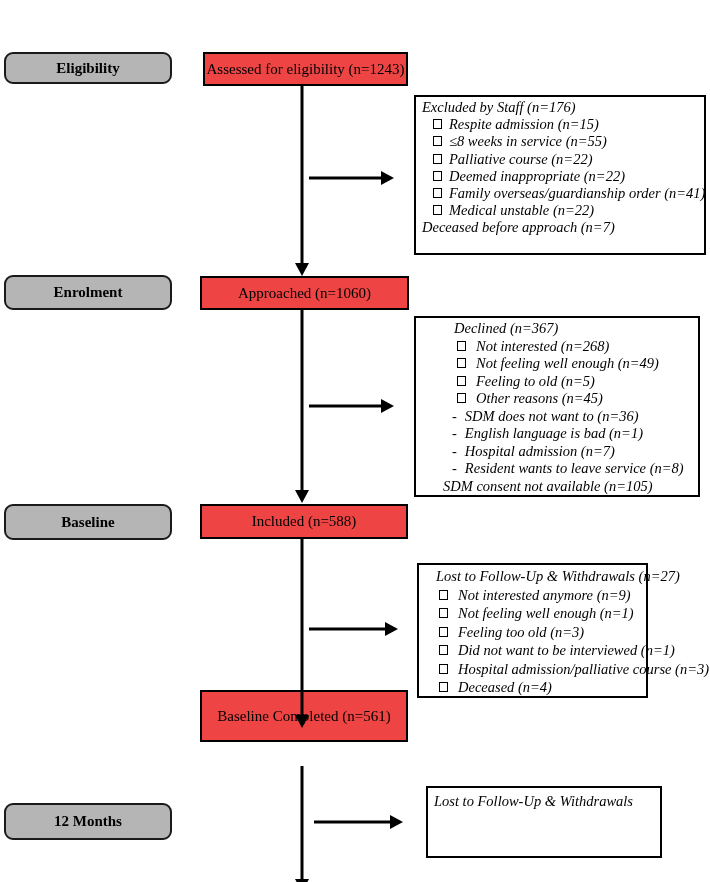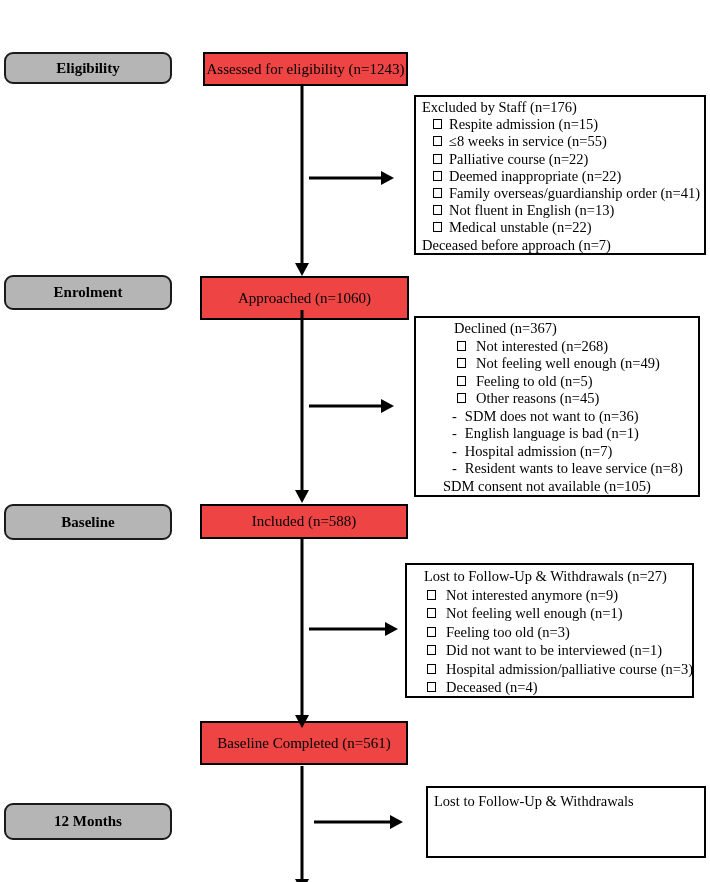--- a/index.html
+++ b/index.html
@@ -20,33 +20,33 @@
   .stage1{top:227px;height:35px;}
   .stage2{top:456px;height:36px;}
   .stage3{top:755px;height:37px;}
   
   .flowbox{
     position:absolute;background:#ef4444;border:2px solid #000;
     display:flex;align-items:center;justify-content:center;
     font-size:15px;box-sizing:border-box;text-align:center;
   }
   .fb0{left:203px;top:4px;width:205px;height:34px;}
-  .fb1{left:200px;top:228px;width:209px;height:44px;}
+  .fb1{left:200px;top:228px;width:209px;height:34px;}
   .fb2{left:200px;top:456px;width:208px;height:35px;}
-  .fb3{left:200px;top:673px;width:208px;height:44px;}
+  .fb3{left:200px;top:642px;width:208px;height:52px;}
   .fb4{left:203px;top:845px;width:206px;height:33px;}
   
   .sidebox{
     position:absolute;background:#ffffff;border:2px solid #000;
-    font-size:14.5px;box-sizing:border-box;padding:2px 4px 0 6px;
+    font-size:14.5px;box-sizing:border-box;padding:2px 4px 0 6px;font-style:italic;
   }
   .sb0{left:414px;top:47px;width:292px;height:160px;line-height:17.2px;}
   .sb1{left:414px;top:268px;width:286px;height:181px;line-height:17.5px;padding-left:27px;}
-  .sb2{left:405px;top:515px;width:289px;height:135px;line-height:18.5px;}
-  .sb3{left:426px;top:738px;width:280px;height:72px;line-height:18px;padding-top:4px;}
+  .sb2{left:417px;top:515px;width:231px;height:135px;line-height:18.5px;}
+  .sb3{left:426px;top:738px;width:236px;height:72px;line-height:18px;padding-top:4px;}
   .ln{white-space:nowrap;}
   .ind{padding-left:11px;}
   .ind2{padding-left:14px;}
   .dashline{padding-left:9px;}
   .sq{
     display:inline-block;width:7px;height:8px;border:1.2px solid #000;
     margin-right:7px;vertical-align:0px;
   }
   .sb1 .sq,.sb2 .sq{margin-right:10px;}
   .dash{display:inline-block;margin-right:8px;}
@@ -96,21 +96,20 @@
   <div class="flowbox fb3">Baseline Completed (n=561)</div>
   <div class="flowbox fb4">17 Months Completed</div>
 
   <div class="sidebox sb0">
     <div class="ln">Excluded by Staff (n=176)</div>
     <div class="ln ind"><span class="sq"></span><span>Respite admission (n=15)</span></div>
     <div class="ln ind"><span class="sq"></span><span>≤8 weeks in service (n=55)</span></div>
     <div class="ln ind"><span class="sq"></span><span>Palliative course (n=22)</span></div>
     <div class="ln ind"><span class="sq"></span><span>Deemed inappropriate (n=22)</span></div>
     <div class="ln ind"><span class="sq"></span><span>Family overseas/guardianship order (n=41)</span></div>
-    <div class="ln ind"><span class="sq"></span><span>Not fluent in English (n=13)</span></div>
     <div class="ln ind"><span class="sq"></span><span>Medical unstable (n=22)</span></div>
     <div class="ln">Deceased before approach (n=7)</div>
   </div>
 
   <div class="sidebox sb1">
     <div class="ln ind">Declined (n=367)</div>
     <div class="ln ind2"><span class="sq"></span><span>Not interested (n=268)</span></div>
     <div class="ln ind2"><span class="sq"></span><span>Not feeling well enough (n=49)</span></div>
     <div class="ln ind2"><span class="sq"></span><span>Feeling to old (n=5)</span></div>
     <div class="ln ind2"><span class="sq"></span><span>Other reasons (n=45)</span></div>

